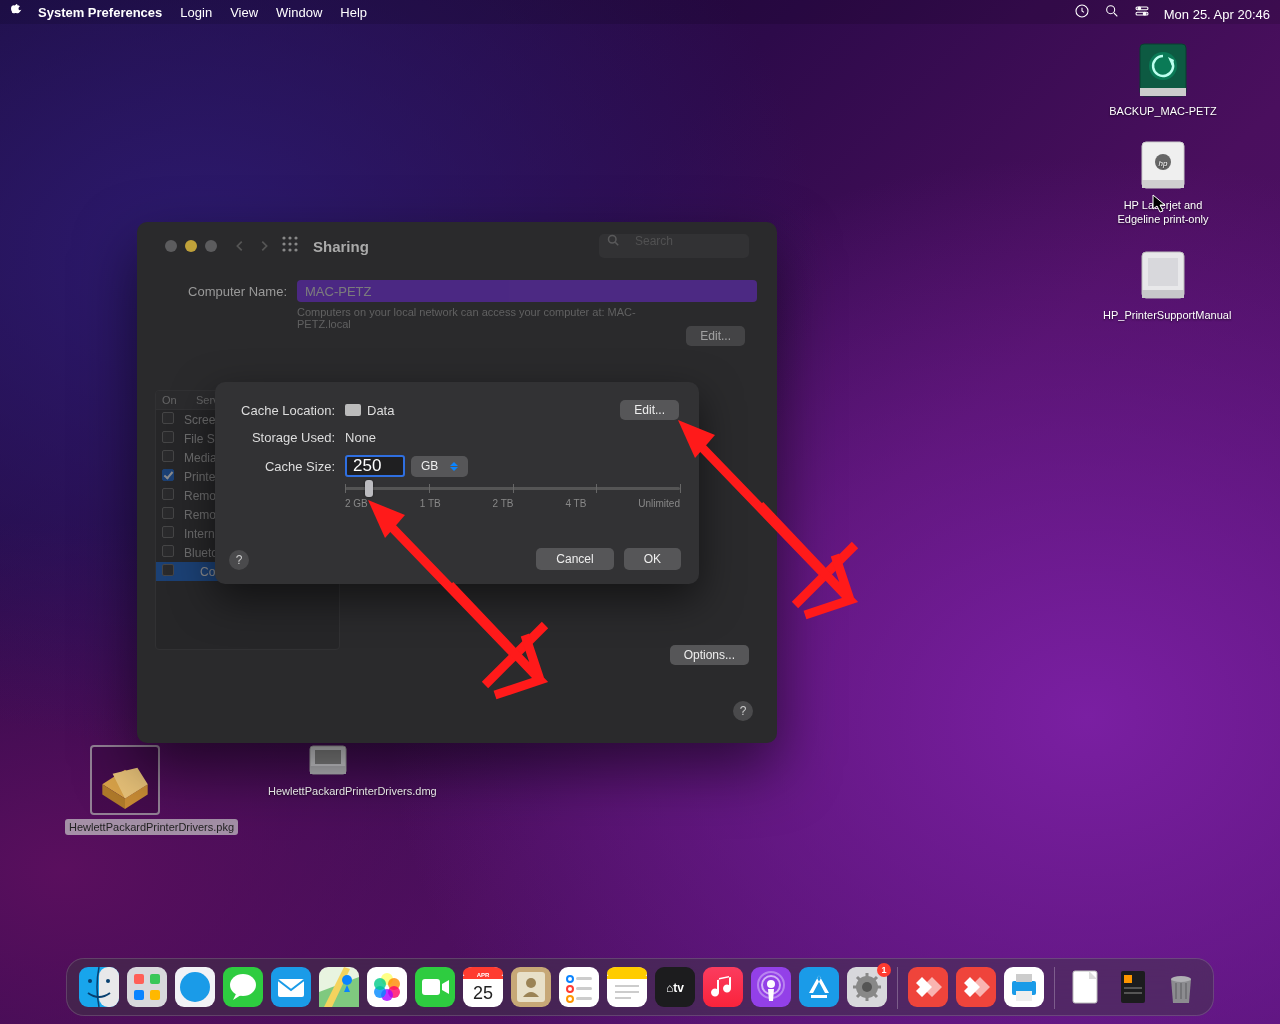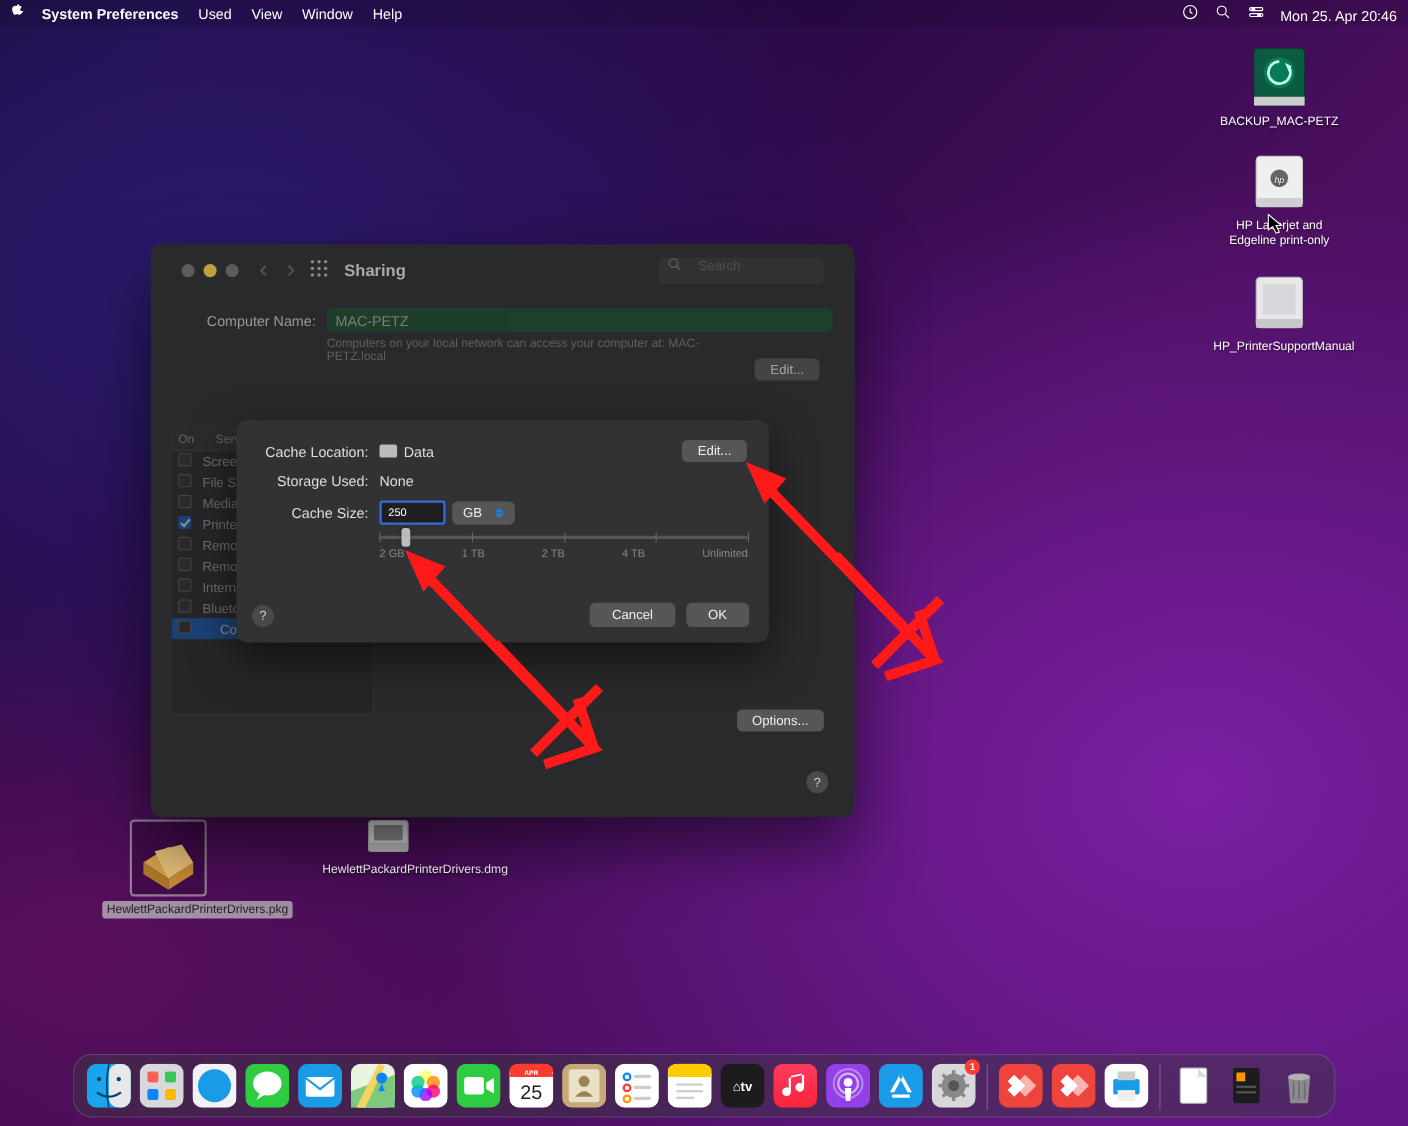--- a/index.html
+++ b/index.html
@@ -38,21 +38,21 @@
 #prefs .nav svg{width:14px;height:14px;stroke:#555;fill:none;stroke-width:2;}
 #prefs .grid svg{width:18px;height:18px;fill:#888;}
 #prefs .wtitle { font-size:15px; font-weight:600; color:#aaa; margin-left:4px;}
 #prefs .search { margin-left:auto; width:150px; height:24px; background:#3a3a3c; border-radius:5px;
   display:flex; padding:0 8px; color:#777; font-size:12px; gap:16px; opacity:.5;}
 #prefs .search svg{width:12px;height:12px;stroke:#888;fill:none;stroke-width:2;}
 
 #prefs .body { padding:10px 20px; font-size:13px; color:#999;}
 #prefs .row { display:flex; align-items:center; margin-bottom:4px;}
 #prefs .lbl { width:130px; text-align:right; margin-right:10px; color:#999;}
-#prefs .cname { flex:1; background:#14532d; border-radius:4px; padding:4px 8px; color:#ccc; height:22px; display:flex; align-items:center; opacity:.5;}
+#prefs .cname { flex:1; background:#6d28d9; border-radius:4px; padding:4px 8px; color:#ccc; height:22px; display:flex; align-items:center; opacity:.5;}
 #prefs .hint { margin-left:140px; font-size:11px; color:#777; max-width:360px; opacity:.7;}
 #prefs .editbtn, .btn { background:#565658; color:#eee; border:none; border-radius:5px;
   padding:3px 14px; font-size:12px; cursor:default; }
 #prefs .editbtn{ position:absolute; right:32px; top:104px; opacity:.6;}
 
 
 #services { position:absolute; left:18px; top:168px; width:185px; height:260px;
   background:#232325; border:1px solid #3a3a3c; border-radius:4px; font-size:12px; overflow:hidden; opacity:.45;}
 #services .hdr { display:flex; background:#2e2e30; border-bottom:1px solid #3a3a3c;}
 #services .hdr div{ padding:3px 6px; color:#aaa; font-size:11px;}
@@ -72,21 +72,21 @@
 
 
 #sheet { position:absolute; left:215px; top:382px; width:484px; height:202px;
   background:#323234; border-radius:10px; box-shadow:0 15px 40px rgba(0,0,0,.55); color:#ddd;
   font-size:13px; padding:18px 20px 14px; }
 #sheet .srow{ display:flex; align-items:center; margin-bottom:10px;}
 #sheet .slbl{ width:100px; text-align:right; margin-right:10px;}
 #sheet .diskicon{width:16px;height:12px;background:#bbb;border-radius:2px;margin-right:6px;}
 #sheet .editloc{ margin-left:auto;}
 #sheet input.num{ width:60px; height:22px; background:#1f1f21; border:2px solid #2f6fe0; color:#fff;
-  padding:0 6px; font-size:10px; border-radius:3px;}
+  padding:0 6px; font-size:17px; border-radius:3px;}
 #sheet .unitsel{ margin-left:6px; background:#565658; border-radius:5px; padding:2px 8px 2px 10px;
   display:flex; align-items:center; gap:10px; color:#eee; font-size:12px;}
 #sheet .unitsel .chev{ width:12px; display:flex;flex-direction:column;align-items:center;gap:-2px;}
 #sheet .unitsel .chev::before{content:"";border:4px solid transparent;border-bottom-color:#0a84ff;margin-bottom:1px;}
 #sheet .unitsel .chev::after{content:"";border:4px solid transparent;border-top-color:#0a84ff;}
 #sheet .slider{ margin-left:110px; width:335px;}
 #sheet .track{ position:relative; height:3px; background:#555; border-radius:2px;}
 #sheet .tick{ position:absolute; top:-3px; width:1px; height:9px; background:#666;}
 #sheet .thumb{ position:absolute; top:-7px; width:8px; height:17px; background:#bcbcc0; border-radius:3px; box-shadow:0 0 2px rgba(0,0,0,.5);}
 #sheet .marks{ display:flex; justify-content:space-between; font-size:10px; color:#888; margin-top:8px;}
@@ -117,21 +117,21 @@
 <body>
 
 <div id="menubar">
   <span class="apple">
     <svg viewBox="0 0 16 16">
         <path d="M12.5 12.2c-.5 1-.9 1.4-1.5 2.2-.9 1.1-2.1 2.5-3.6 2.5-1.3 0-1.7-.9-3.5-.9s-2.2.9-3.5.9C-.1 16.9-1 15.7-1 15.7" transform="translate(3 -2) scale(.8)"></path>
         <path d="M11 4.5c.6-.8 1.1-2 1-3.2-1 0-2.2.7-2.9 1.6-.6.8-1.1 2-1 3.1 1.1.1 2.2-.6 2.9-1.5M13.7 8.4c0-2.3 1.9-3.4 2-3.4-.1-.2-1.1-1.6-2.8-1.8-1.4-.2-2.6.8-3.3.8s-1.7-.8-2.9-.8c-1.9 0-3.9 1.7-3.9 4.8 0 1.9.7 3.9 1.6 5.2.8 1.1 1.5 2 2.5 2s1.4-.7 2.7-.7 1.6.7 2.7.7 1.8-1 2.5-2c.5-.7.8-1.2 1.1-2-.1 0-2.2-.9-2.2-2.8z" transform="translate(-1 0) scale(.78)"></path>
       </svg>
   </span>
   <span class="mitem mfirst">System Preferences</span>
-  <span class="mitem">Used</span>
+  <span class="mitem">Login</span>
   <span class="mitem">View</span>
   <span class="mitem">Window</span>
   <span class="mitem">Help</span>
   <div class="right">
     <span><svg viewBox="0 0 24 24">
           <circle cx="12" cy="12" r="9"></circle>
           <path d="M12 7v5l3 2"></path>
         </svg></span>
     <span><svg viewBox="0 0 24 24">
           <circle cx="10" cy="10" r="6"></circle>
@@ -176,33 +176,33 @@
   <div class="dicon" style="width:54px;height:56px;">
     <svg viewBox="0 0 54 56">
         <rect x="6" y="4" width="42" height="46" rx="4" fill="#e8e8ea" stroke="#bbb"></rect>
         <rect x="6" y="42" width="42" height="8" fill="#c8c8ca"></rect>
         <rect x="12" y="10" width="30" height="28" fill="#d8d8dc"></rect>
       </svg>
   </div>
   <div class="dlabel">HP_PrinterSupportManual</div>
 </div>
 
-<div class="di selected" style="left:93px;top:745px">
+<div class="di selected" style="left:65px;top:745px">
   <div class="dicon" style="width:70px;height:70px;border:2px solid rgba(180,180,180,.7);border-radius:4px;background:rgba(0,0,0,.15);">
     <svg viewBox="0 0 64 64">
         <path d="M10 36l22-14 22 14-22 14z" fill="#d9a349"></path>
         <path d="M10 36l22 14v10L10 46z" fill="#b07a2a"></path>
         <path d="M54 36l-22 14v10l22-14z" fill="#c98c35"></path>
         <path d="M20 26l24-6 10 16-22 14z" fill="#e8c279"></path>
       </svg>
   </div>
   <div class="dlabel">HewlettPackardPrinterDrivers.pkg</div>
 </div>
 
-<div class="di" style="left:293px;top:740px">
+<div class="di" style="left:268px;top:740px">
   <div class="dicon" style="width:44px;height:40px;">
     <svg viewBox="0 0 44 40">
         <rect x="4" y="6" width="36" height="28" rx="3" fill="#d8d8dc" stroke="#aaa"></rect>
         <rect x="4" y="26" width="36" height="8" fill="#bcbcc0"></rect>
         <rect x="9" y="10" width="26" height="14" fill="#888"></rect>
       </svg>
   </div>
   <div class="dlabel">HewlettPackardPrinterDrivers.dmg</div>
 </div>
 

